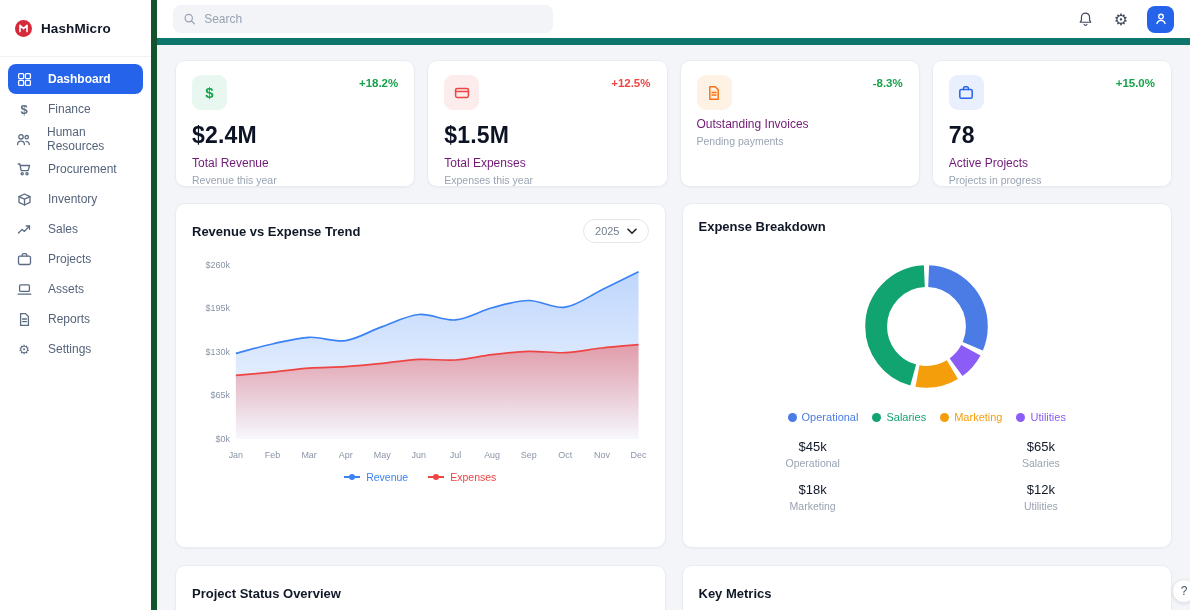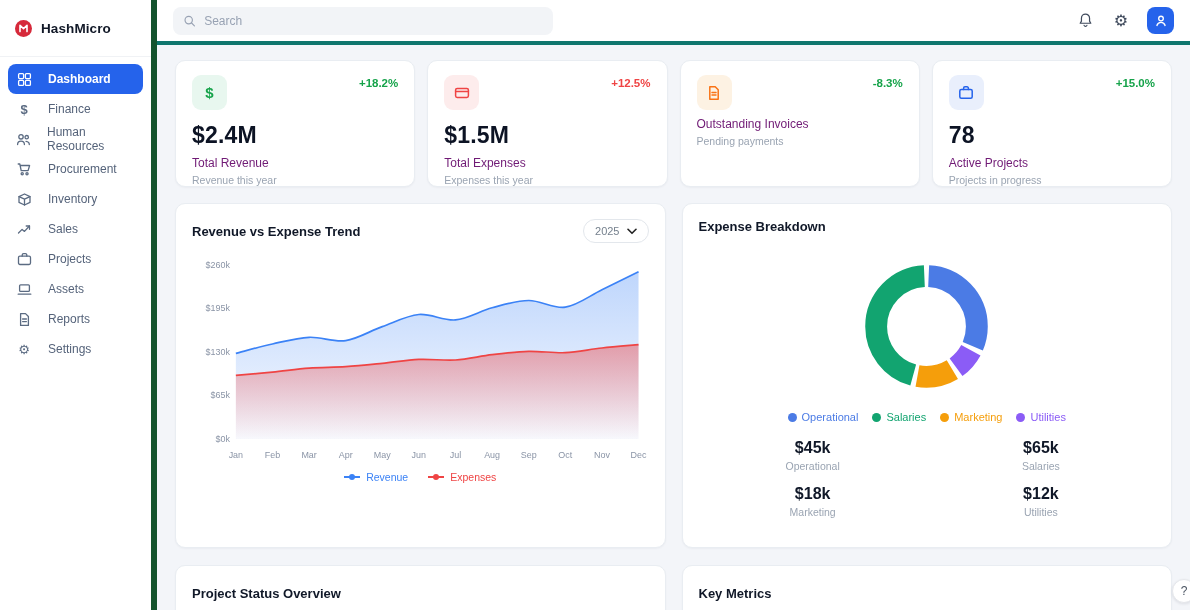--- a/index.html
+++ b/index.html
@@ -15,21 +15,21 @@
   .logo-name { font-size:13.5px; font-weight:800; color:#111827; letter-spacing:.1px; }
   .menu { padding:7px 8px; display:flex; flex-direction:column; }
   .menu-item { height:30px; display:flex; align-items:center; gap:16px; padding:0 8px; border-radius:8px;
     color:#55637a; font-size:12px; cursor:pointer; }
   .menu-item .ic { width:16px; height:16px; display:flex; align-items:center; justify-content:center; color:#5b6b82; }
   .menu-item.active { background:#2563eb; color:#fff; font-weight:700; }
   .menu-item.active .ic { color:#fff; }
   .txt-ic { font-size:13px; font-weight:600; line-height:1; }
   
   .main { flex:1; display:flex; flex-direction:column; min-width:0; }
-  .topbar { height:45px; background:#fff; border-bottom:4px solid #0f766e; display:flex; align-items:center; padding:0 16px; gap:14px; }
+  .topbar { height:45px; background:#fff; border-bottom:7px solid #0f766e; display:flex; align-items:center; padding:0 16px; gap:14px; }
   .search-box { width:380px; height:28px; background:#f2f4f7; border-radius:8px; display:flex; align-items:center; gap:8px; padding:0 10px; color:#98a2b3; }
   .search-box input { border:none; outline:none; background:transparent; font-size:12px; color:#475467; width:100%;
     font-family:"Liberation Sans","DejaVu Sans",sans-serif; }
   .search-box input::placeholder { color:#98a2b3; }
   .topbar-right { margin-left:auto; display:flex; align-items:center; gap:16px; }
   .tb-icon { width:20px; height:20px; display:flex; align-items:center; justify-content:center; color:#3f4a5c; cursor:pointer; font-size:16px; }
   .avatar { width:27px; height:27px; border-radius:8px; background:#2563eb; display:flex; align-items:center; justify-content:center; cursor:pointer; }
   
   .content { flex:1; padding:15px 18px; overflow:hidden; }
   .card { background:#fff; border:1px solid #e9edf2; border-radius:10px; box-shadow:0 1px 2px rgba(16,24,40,.04); }
@@ -51,21 +51,21 @@
   .legend-row { display:flex; justify-content:center; gap:20px; margin-top:6px; }
   .legend-item { display:flex; align-items:center; gap:6px; font-size:10.5px; cursor:pointer; }
   .lg-marker { width:16px; height:2px; position:relative; display:inline-block; }
   .lg-dot { width:6px; height:6px; border-radius:50%; position:absolute; left:5px; top:-2px; }
   .donut-wrap { display:flex; justify-content:center; margin-top:26px; }
   .donut-legend { display:flex; justify-content:center; gap:14px; margin-top:18px; }
   .dl-item { display:flex; align-items:center; gap:5px; font-size:11px; cursor:pointer; }
   .dl-dot { width:9px; height:9px; border-radius:50%; }
   .stats-grid { display:grid; grid-template-columns:1fr 1fr; row-gap:13px; margin-top:16px; }
   .stat { text-align:center; }
-  .stat-value { font-size:16px; font-weight:700; color:#101828; }
+  .stat-value { font-size:13px; font-weight:400; color:#101828; }
   .stat-label { font-size:10.5px; color:#9aa4b2; margin-top:3px; }
   .bottom-grid { display:grid; grid-template-columns:1fr 1fr; gap:16px; }
   .bottom-card { height:80px; padding:18px 16px; }
   .help-btn { position:absolute; right:-6px; bottom:7px; width:24px; height:24px; border-radius:50%; background:#fff;
     border:1px solid #e5e7eb; box-shadow:0 1px 3px rgba(16,24,40,.1); display:flex; align-items:center; justify-content:center;
     font-size:12px; color:#4b5563; cursor:pointer; }
   svg.ln { stroke:currentColor; fill:none; stroke-width:1.3; stroke-linecap:round; stroke-linejoin:round; }
 </style>
 </head>
 <body>

